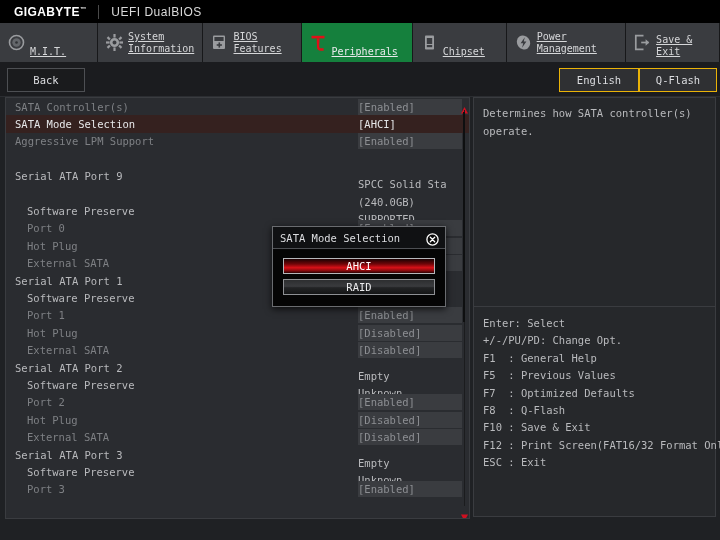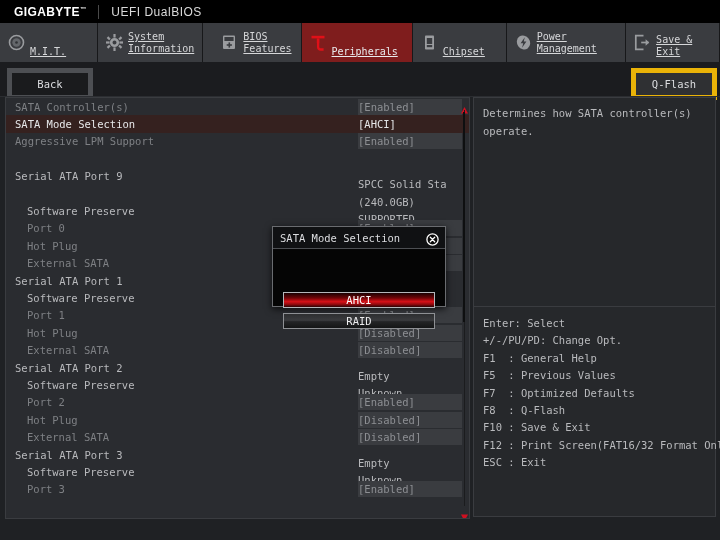--- a/index.html
+++ b/index.html
@@ -24,40 +24,40 @@
     font-family:"Liberation Sans",sans-serif;font-size:12px;color:#d9d9d9;letter-spacing:.5px;
   }
 
   
   .tabbar{height:39px;background:#17181a;display:flex;align-items:stretch;}
   .tab{
     position:relative;display:flex;align-items:center;gap:5px;
     padding:0 9px 0 8px;background:#3a3c40;border-right:1px solid #17181a;
     cursor:pointer;min-width:0;
   }
-  .tab.active{background:#7f1d1d;}
+  .tab.active{background:#15803d;}
   .tab-icon{width:17px;height:17px;flex:none;display:flex;align-items:flex-start;justify-content:center;}
   .tab-icon svg{display:block;}
   .tab-label{
     font-size:10px;line-height:11.5px;color:#d6d7d9;white-space:pre-line;
     letter-spacing:0px;
     text-decoration:underline;
   }
   .tab.active .tab-label{color:#e9eaec;}
   .tab.tab-mit .tab-label,
   .tab.tab-periph .tab-label,
   .tab.tab-chipset .tab-label,
   .tab.tab-save .tab-label{align-self:flex-end;padding-bottom:5px;}
 
   
   .toolbar{height:35px;background:#1b1c1f;position:relative;}
   .toolbar:after{content:"";position:absolute;left:0;right:0;bottom:0;height:1px;background:#2b2d31;}
   .btn{
     position:absolute;top:6px;height:22px;display:flex;align-items:center;justify-content:center;
-    background:#2f3033;border:5px solid #eab308;
+    background:#2f3033;border:1px solid #eab308;
     font-size:10.5px;color:#dcdde0;cursor:pointer;
   }
   .btn-back{left:7px;width:76px;background:#1a1b1d;border-color:#4d4f53;}
   .btn-english{right:81px;width:78px;}
   .btn-qflash{right:3px;width:76px;}
 
   
   .body{position:absolute;left:0;top:97px;width:720px;height:443px;}
 
   
@@ -124,21 +124,20 @@
   .opt{
     height:16px;margin-bottom:5px;display:flex;align-items:center;justify-content:center;
     font-size:10.5px;color:#ececee;cursor:pointer;
     border:1px solid #8e9094;box-sizing:border-box;
     background:linear-gradient(to bottom,#2d2e30 0%,#3a3b3e 45%,#232426 55%,#141516 100%);
   }
   .opt.selected{
     color:#ffffff;
     background:linear-gradient(to bottom,#1a0203 0%,#6e0508 35%,#d81118 62%,#8c0a0e 82%,#2a0204 100%);
     border-color:#b5b7bb;
-    margin-top:34px;
   }
 </style>
 </head>
 <body>
 
 <div class="screen">
 
   <div class="brandbar">
     <div class="brand-logo"><span>GIGABYTE</span><span class="brand-tm">™</span></div>
     <div class="brand-sep"></div>
@@ -168,21 +167,21 @@
               <rect x="1.6" y="2.6" width="2.2" height="3.4" transform="rotate(-45 2.7 4.3)"></rect>
               <rect x="13.2" y="11" width="2.2" height="3.4" transform="rotate(-45 14.3 12.7)"></rect>
               <rect x="13.2" y="2.6" width="2.2" height="3.4" transform="rotate(45 14.3 4.3)"></rect>
               <rect x="1.6" y="11" width="2.2" height="3.4" transform="rotate(45 2.7 12.7)"></rect>
             </g>
           </svg>
         </span>
         <span class="tab-label">System
 Information</span>
       </div>
-      <div class="tab tab-biosfeat" style="width: 97px; justify-content: flex-end;">
+      <div class="tab tab-biosfeat" style="width: 97px;">
         <span class="tab-icon">
           <svg width="17" height="17" viewBox="0 0 17 17">
             <rect x="2" y="1.5" width="12" height="13.5" rx="1" fill="#9a9c9f"></rect>
             <rect x="3.4" y="3" width="9.2" height="4" fill="#3a3c40"></rect>
             <rect x="7.5" y="8.4" width="1.6" height="5.2" fill="#3a3c40"></rect>
             <rect x="5.7" y="10.2" width="5.2" height="1.6" fill="#3a3c40"></rect>
           </svg>
         </span>
         <span class="tab-label">BIOS
 Features</span>
@@ -224,20 +223,21 @@
             <path d="M7.2 8.5 L14.6 8.5" stroke="#9a9c9f" stroke-width="1.7"></path>
             <path d="M11.6 5.2 L15.2 8.5 L11.6 11.8 Z" fill="#9a9c9f"></path>
           </svg>
         </span>
         <span class="tab-label">Save &amp; Exit</span>
       </div>
     </div>
 
   <div class="toolbar">
     <div class="btn btn-back">Back</div>
+    <div class="btn btn-english">English</div>
     <div class="btn btn-qflash">Q-Flash</div>
   </div>
 
   <div class="body">
 
     <div class="listpanel">
       <div id="rows">
           <div class="row dim">
             <div class="label">SATA Controller(s)</div>
             <div class="val boxed">[Enabled]</div>

